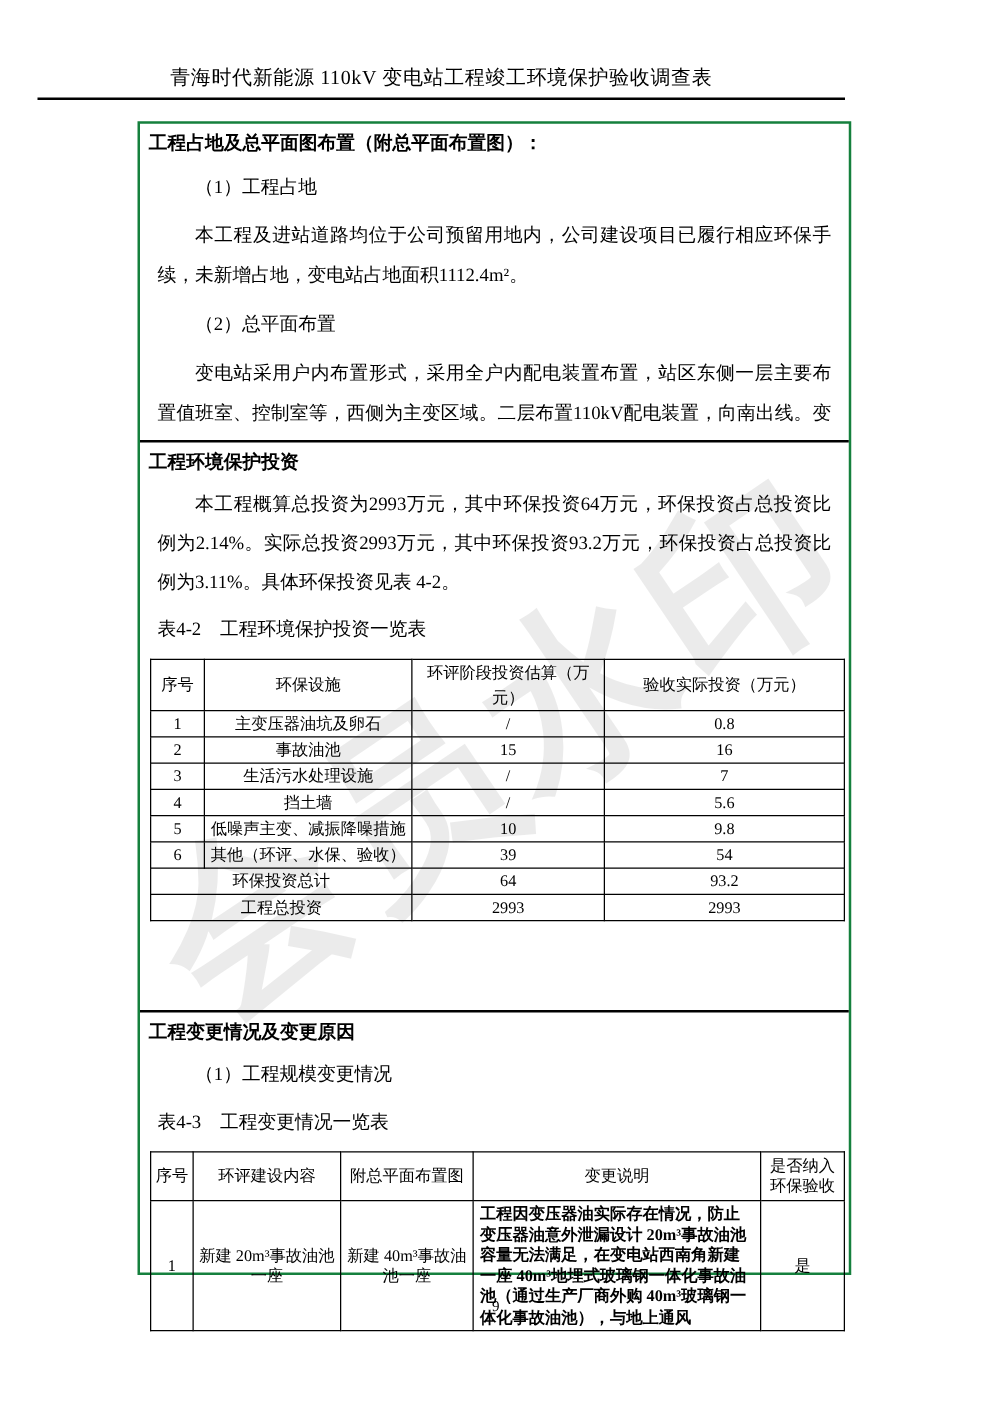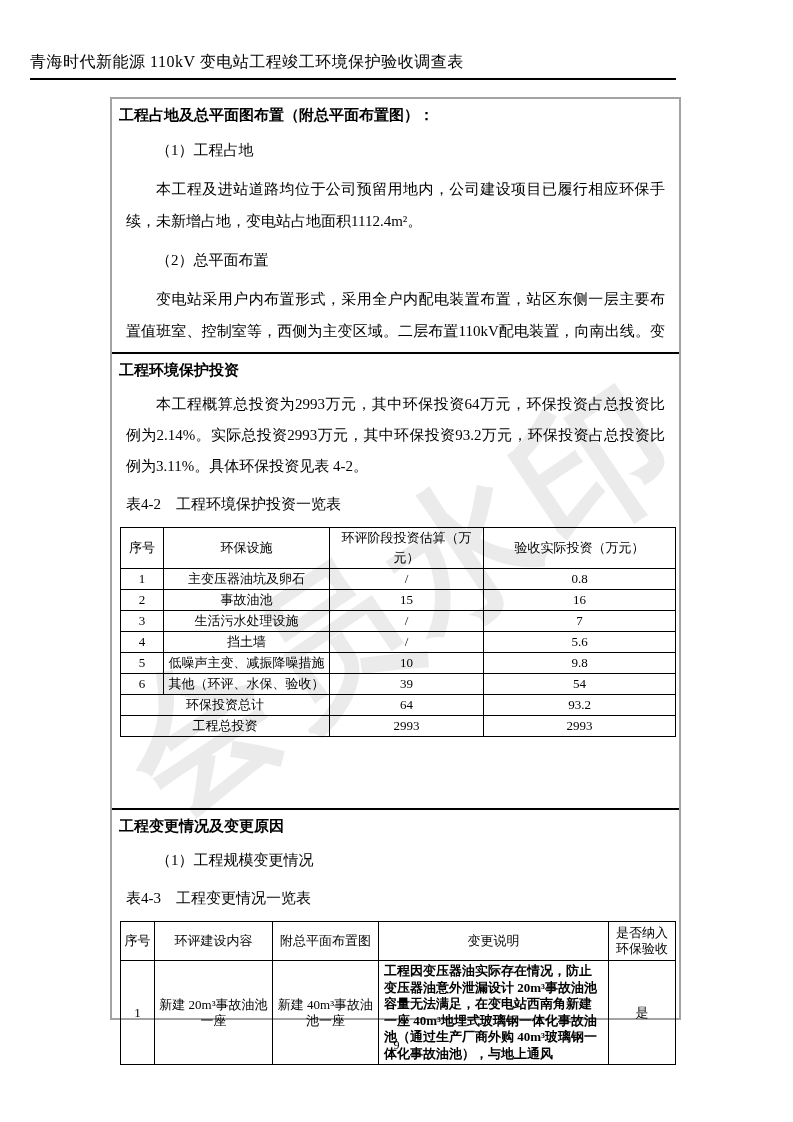--- a/index.html
+++ b/index.html
@@ -32,35 +32,36 @@
     white-space: nowrap;
     z-index: 0;
     pointer-events: none;
     user-select: none;
   }
   .doc-header {
     position: absolute;
     top: 52px;
     left: 30px;
     width: 646px;
+    text-align: center;
     border-bottom: 2px solid #000;
     padding-bottom: 5px;
     z-index: 1;
   }
   .doc-title {
     font-size: 16px;
     letter-spacing: 0.5px;
   }
   .main-box {
     position: absolute;
     top: 97px;
     left: 110px;
     width: 571px;
     height: 923px;
-    border: 2px solid #a3a3a3;
+    border: 2px solid #15803d;
     box-sizing: border-box;
     z-index: 1;
     background: transparent;
   }
   .sec {
     box-sizing: border-box;
     padding: 4px 7px 0 7px;
     overflow: hidden;
   }
   .sec-1 { height: 253px; }

